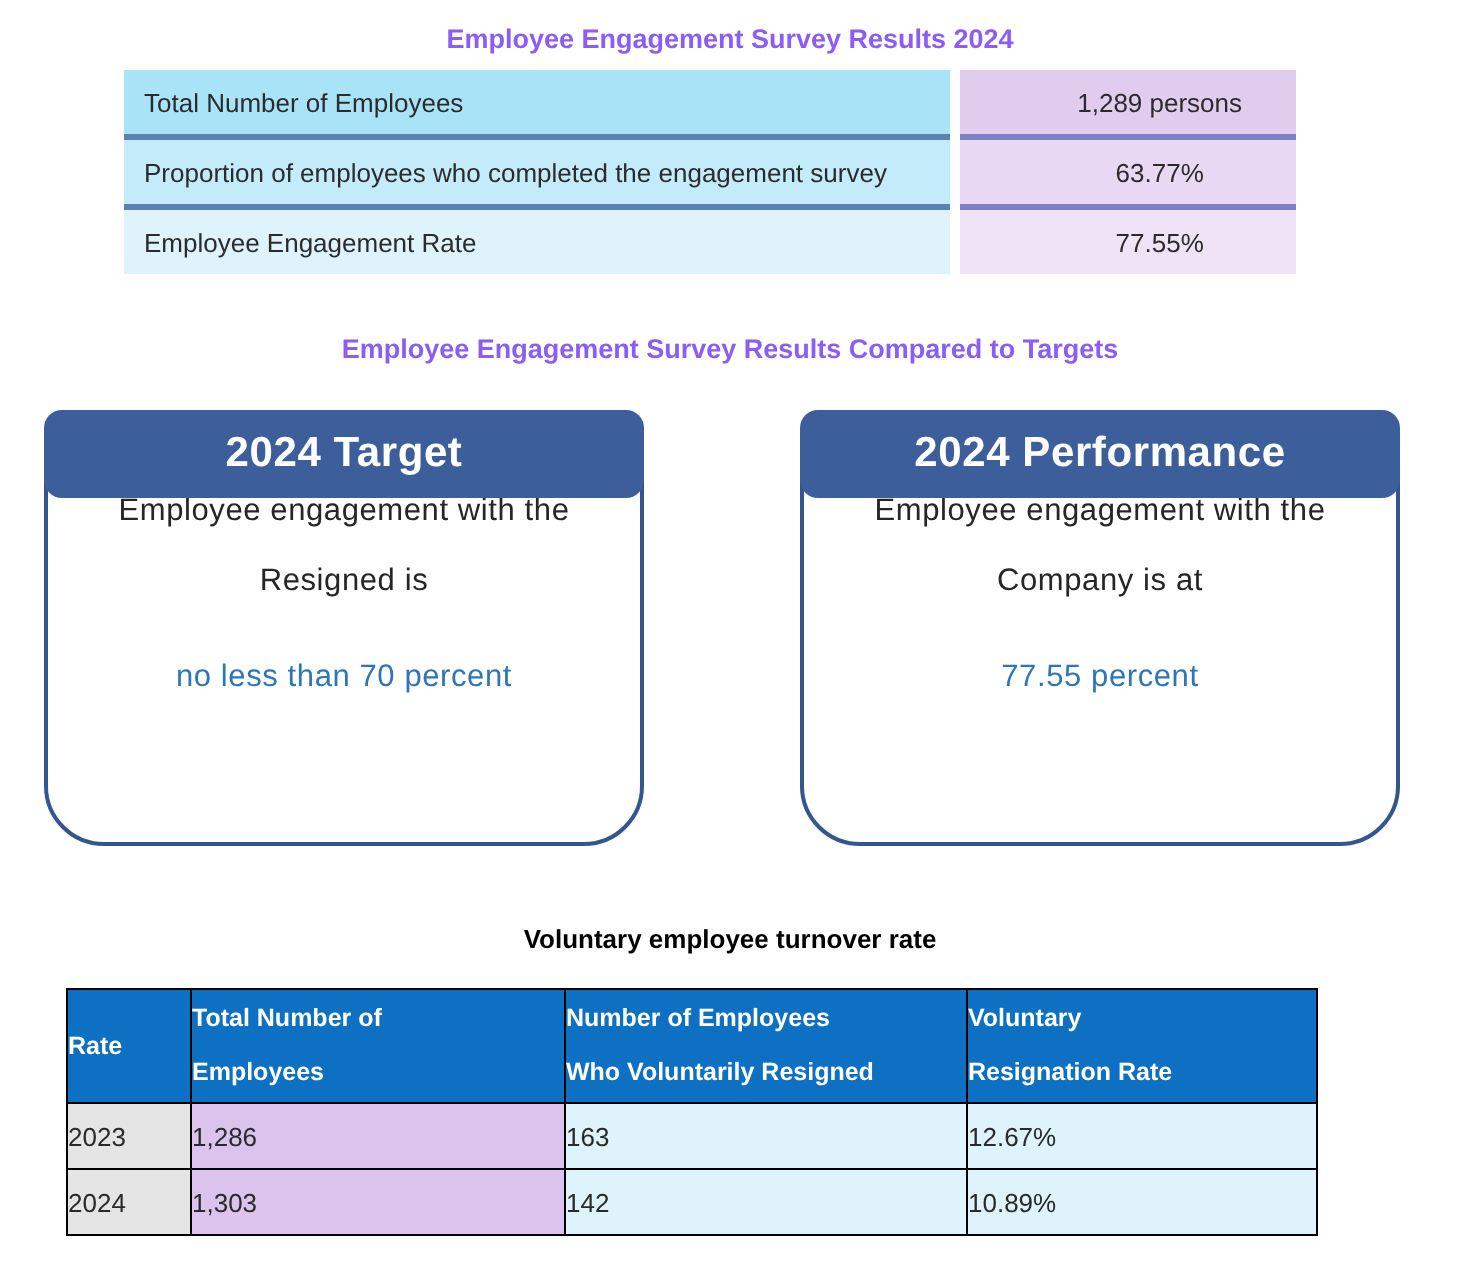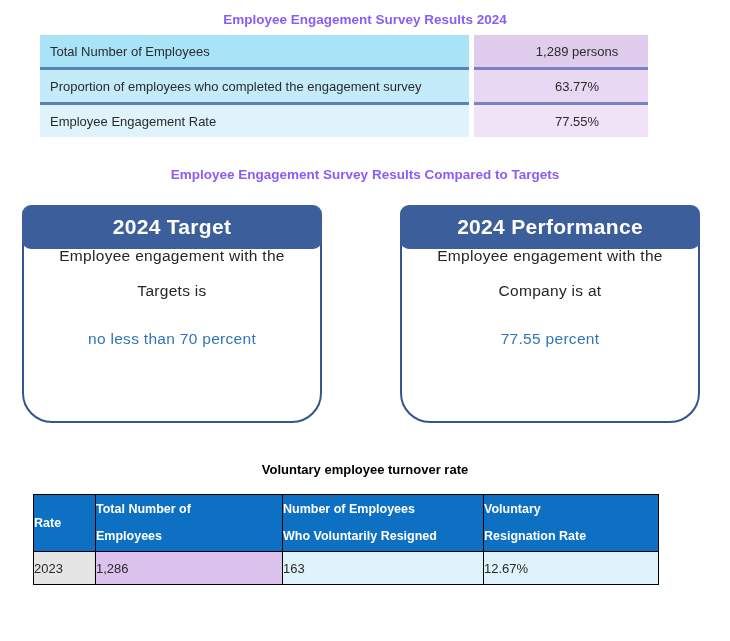--- a/index.html
+++ b/index.html
@@ -10,21 +10,21 @@
   .title{position:absolute;left:0;width:730px;text-align:center;font-weight:bold;}
   .title-blue{color:#8b5cf6;font-size:13.5px;}
   #title-survey{top:12px;}
   #title-compare{top:167px;}
   #title-turnover{top:462px;color:#000;font-size:13px;}
 
   
   .summary-table{position:absolute;left:40px;top:35px;width:608px;}
   .s-row{display:flex;}
   .s-label{width:443px;padding-left:10px;margin-right:5px;display:flex;align-items:center;
-           font-size:13px;color:#2b2b2b;height:32px;}
+           font-size:13px;color:#2b2b2b;height:32px;margin-left:22px;}
   .s-value{width:150px;display:flex;align-items:center;justify-content:center;
            font-size:13px;color:#2b2b2b;height:32px;padding-left:32px;}
   .s-row:not(:last-child) .s-label{border-bottom:3px solid #5a82b4;}
   .s-row:not(:last-child) .s-value{border-bottom:3px solid #7b82c4;}
   .sr1 .s-label{background:#a8e3f7;} .sr1 .s-value{background:#e0cdee;}
   .sr2 .s-label{background:#c4ebf9;} .sr2 .s-value{background:#e8d8f3;}
   .sr3 .s-label{background:#def3fb;} .sr3 .s-value{background:#f0e3f8;}
 
   
   .card{position:absolute;top:205px;width:300px;height:218px;}
@@ -75,21 +75,21 @@
       <div class="s-value">77.55%</div>
     </div>
   </div>
 
   <div class="title title-blue" id="title-compare">Employee Engagement Survey Results Compared to Targets</div>
 
   <div class="card" id="card-target">
     <div class="card-body">
       <div class="card-line">Employee engagement with the</div>
       <div class="card-gap1"></div>
-      <div class="card-line">Targets is</div>
+      <div class="card-line">Resigned is</div>
       <div class="card-gap2"></div>
       <div class="card-value">no less than 70 percent</div>
     </div>
     <div class="card-header">2024 Target</div>
   </div>
 
   <div class="card" id="card-performance">
     <div class="card-body">
       <div class="card-line">Employee engagement with the</div>
       <div class="card-gap1"></div>
@@ -128,16 +128,22 @@
         </th>
       </tr>
     </thead>
     <tbody>
       <tr>
         <td class="cell-year">2023</td>
         <td class="cell-total">1,286</td>
         <td class="cell-resigned">163</td>
         <td class="cell-rate">12.67%</td>
       </tr>
+      <tr>
+        <td class="cell-year">2024</td>
+        <td class="cell-total">1,303</td>
+        <td class="cell-resigned">142</td>
+        <td class="cell-rate">10.89%</td>
+      </tr>
     </tbody>
   </table>
 
 </div>
 
 </body></html>

